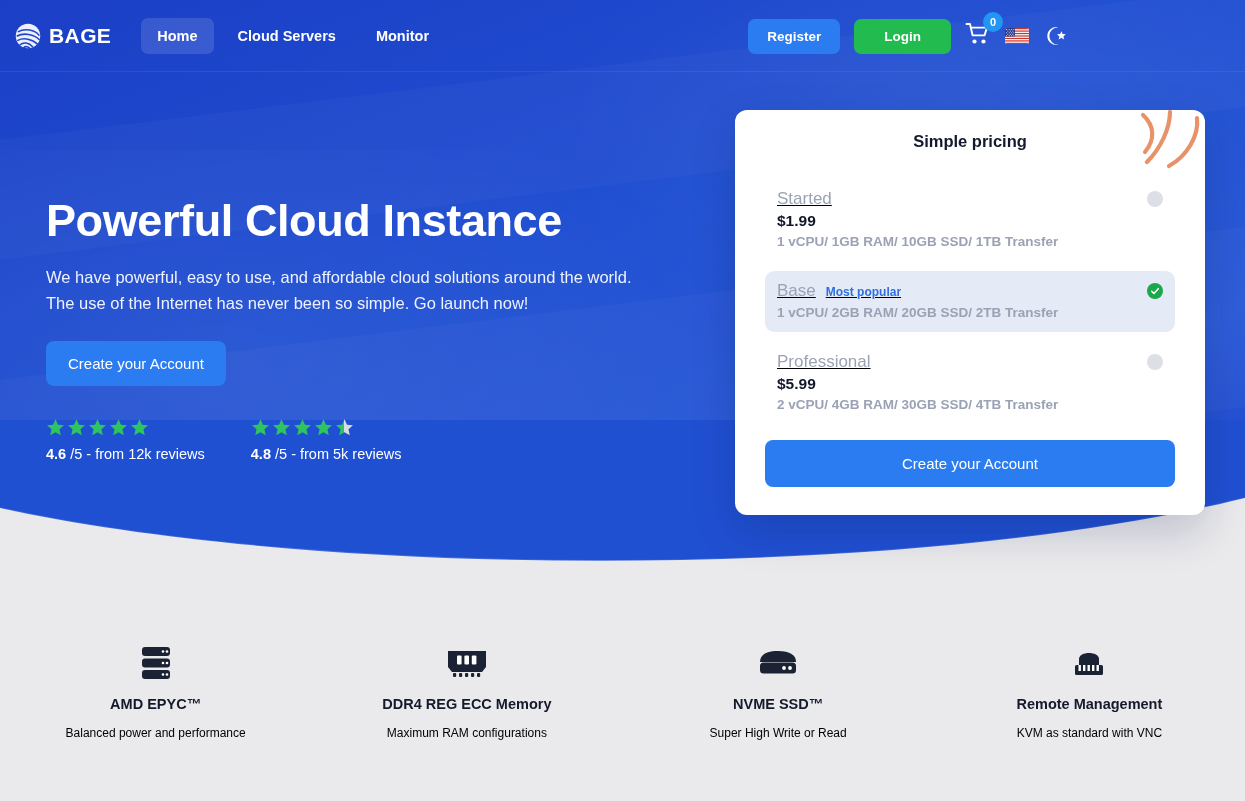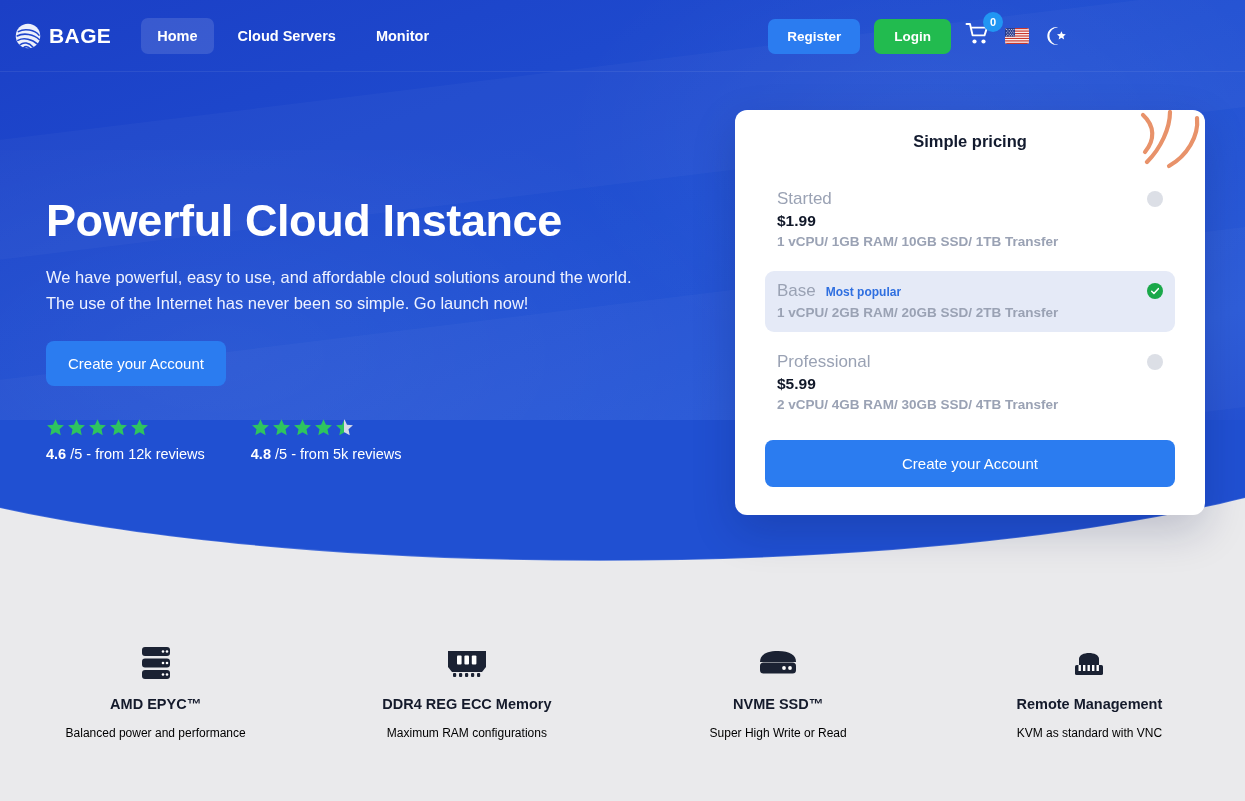--- a/index.html
+++ b/index.html
@@ -129,21 +129,21 @@
     border-radius: 7px;
     border: none;
     cursor: pointer;
     font-family: "Liberation Sans", sans-serif;
   }
   .btn-login {
     background: #22bb4f;
     color: #ffffff;
     font-size: 13.5px;
     font-weight: bold;
-    padding: 10px 20px;
+    padding: 10px 30px;
     border-radius: 7px;
     border: none;
     cursor: pointer;
     font-family: "Liberation Sans", sans-serif;
   }
   .cart-wrap { position: relative; cursor: pointer; display: block; }
   .cart-badge {
     position: absolute;
     right: -12px; top: -10px;
     min-width: 20px; height: 20px;
@@ -238,20 +238,21 @@
     padding: 10px 12px 12px 12px;
     border-radius: 9px;
     margin-bottom: 10px;
     cursor: pointer;
   }
   .plan.selected { background: #e5eaf7; }
   .plan-head {
     display: flex;
     align-items: baseline;
     gap: 10px;
+    text-decoration: underline;
   }
   .plan-name {
     color: #9aa2b4;
     font-size: 17px;
   }
   .plan-tag {
     color: #2f6fe0;
     font-size: 12px;
     font-weight: bold;
   }

